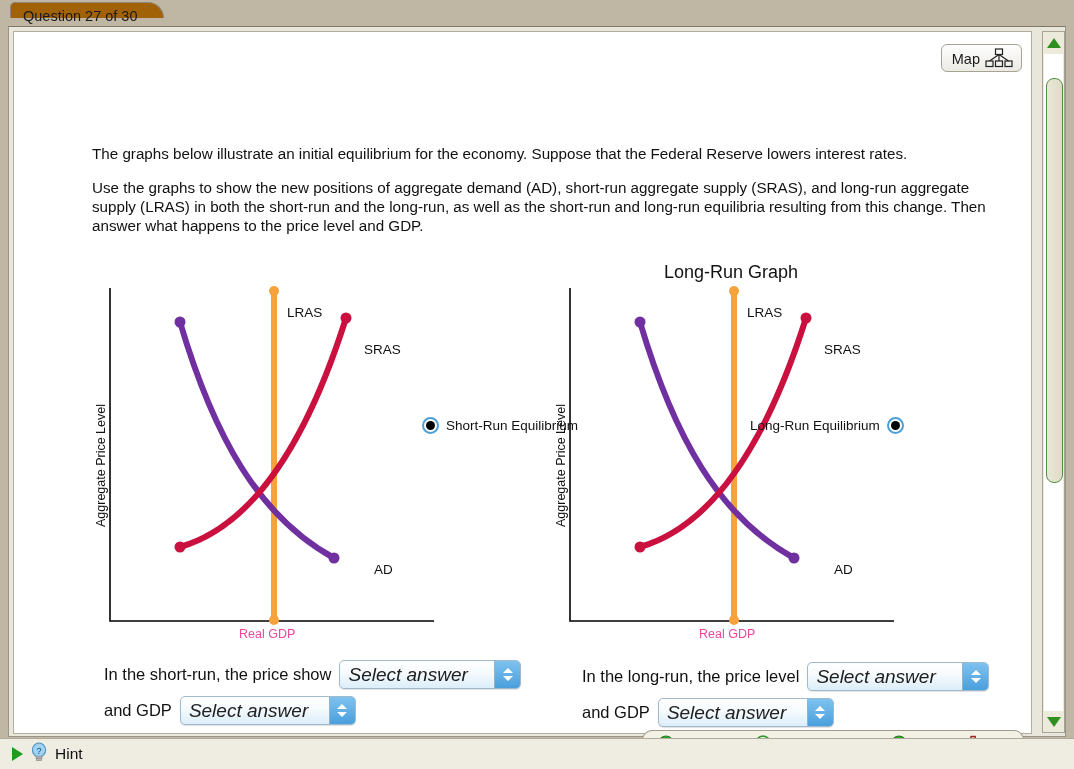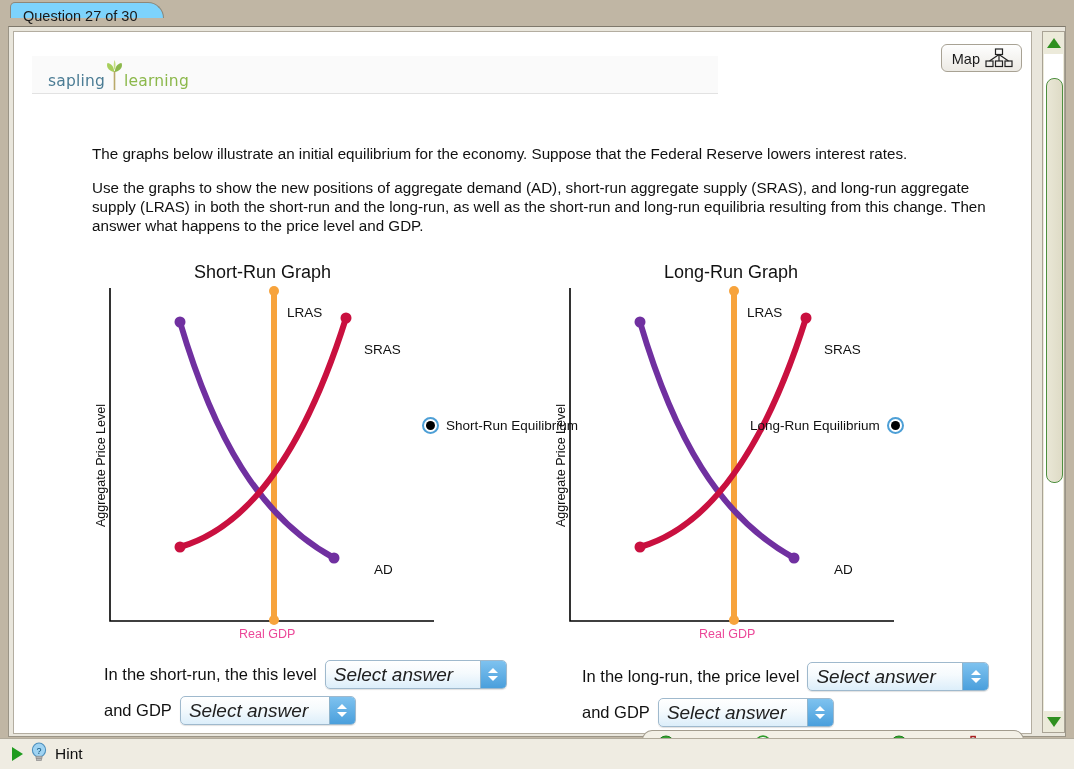--- a/index.html
+++ b/index.html
@@ -22,21 +22,21 @@
   
   #tabstrip {
     position: absolute; left: 0; top: 0;
     width: 1074px; height: 27px;
     background: #c0b6a4;
   }
   #question-tab {
     position: absolute; left: 10px; top: 2px;
     height: 16px;
     padding: 3px 26px 0 12px;
-    background: #7dd3fc;
+    background: #a16207;
     border: 1px solid #8e8778;
     border-bottom: none;
     border-radius: 5px 16px 0 0;
     font-size: 14.5px;
     color: #1a1a1a;
     line-height: 20px;
     white-space: nowrap;
   }
 
   
@@ -288,34 +288,20 @@
 <div id="app">
 
   <div id="tabstrip">
     <div id="question-tab">Question 27 of 30</div>
   </div>
 
   <div id="outer-frame">
     <div id="inner-frame">
       <div id="content-pane">
 
-        <div id="logo-band">
-          <div id="logo">
-            <span class="word-sapling">sapling</span>
-            <span class="sprout">
-              <svg width="19" height="30" viewBox="0 0 19 30">
-                <path d="M9.5 30 L9.5 11" stroke="#b9a96a" stroke-width="1.6" fill="none"></path>
-                <path d="M9.2 12 C 3 11, 1 6, 2.5 3 C 6.5 3.5, 9 7, 9.2 12 Z" fill="#a8cf5c"></path>
-                <path d="M9.8 12 C 16 11, 18 6, 16.5 3 C 12.5 3.5, 10 7, 9.8 12 Z" fill="#8cb84b"></path>
-                <path d="M9.5 10 C 8 6, 9 2, 9.5 0 C 10.5 2, 11.2 6, 9.5 10 Z" fill="#c3dd7f"></path>
-              </svg>
-            </span>
-            <span class="word-learning">learning</span>
-          </div>
-        </div>
 
         <div id="map-button">
           <span>Map</span>
           <span>
             <svg width="28" height="20" viewBox="0 0 28 20">
               <rect x="10.5" y="1" width="7" height="5.5" fill="none" stroke="#222" stroke-width="1.2"></rect>
               <path d="M14 6.5 L4.5 13 M14 6.5 L14 13 M14 6.5 L23.5 13" stroke="#222" stroke-width="1.2" fill="none"></path>
               <rect x="1" y="13" width="7" height="5.5" fill="none" stroke="#222" stroke-width="1.2"></rect>
               <rect x="10.5" y="13" width="7" height="5.5" fill="none" stroke="#222" stroke-width="1.2"></rect>
               <rect x="20" y="13" width="7" height="5.5" fill="none" stroke="#222" stroke-width="1.2"></rect>
@@ -323,21 +309,20 @@
           </span>
         </div>
 
         <div id="prompt">
           <p>The graphs below illustrate an initial equilibrium for the economy. Suppose that the Federal Reserve lowers interest rates.</p>
           <div class="gap"></div>
           <p>Use the graphs to show the new positions of aggregate demand (AD), short-run aggregate supply (SRAS), and long-run aggregate supply (LRAS) in both the short-run and the long-run, as well as the short-run and long-run equilibria resulting from this change. Then answer what happens to the price level and GDP.</p>
         </div>
 
         <div class="graph-wrap" id="graph-short">
-          <div class="graph-title left">Short-Run Graph</div>
 
           <svg class="graph-svg" width="470" height="395">
 
             <path d="M36 26 L36 359 L360 359" stroke="#000" stroke-width="1.6" fill="none"></path>
 
             <line x1="200" y1="28" x2="200" y2="359" stroke="#F7A33C" stroke-width="6" stroke-linecap="round"></line>
             <circle cx="200" cy="29" r="5" fill="#F7A33C"></circle>
             <circle cx="200" cy="358" r="5" fill="#F7A33C"></circle>
 
             <path d="M106 60 C 140 175, 185 255, 260 296" stroke="#7030A0" stroke-width="6" fill="none" stroke-linecap="round"></path>
@@ -390,21 +375,21 @@
           <div class="legend-row" style="left:184px; top:155px;">
             <span>Long-Run Equilibrium</span>
             <span class="radio-mark">
                 <i></i>
               </span>
           </div>
         </div>
 
         <div class="answer-block" id="answers-short">
           <div class="answer-line">
-            <span class="txt">In the short-run, the this level</span>
+            <span class="txt">In the short-run, the price show</span>
             <span class="select-box w180">
               <span class="sel-text">Select answer</span>
               <span class="spinner">
                 <span class="tri-up"></span>
                   <span class="tri-down"></span>
               </span>
             </span>
           </div>
           <div class="answer-line">
             <span class="txt">and GDP</span>

